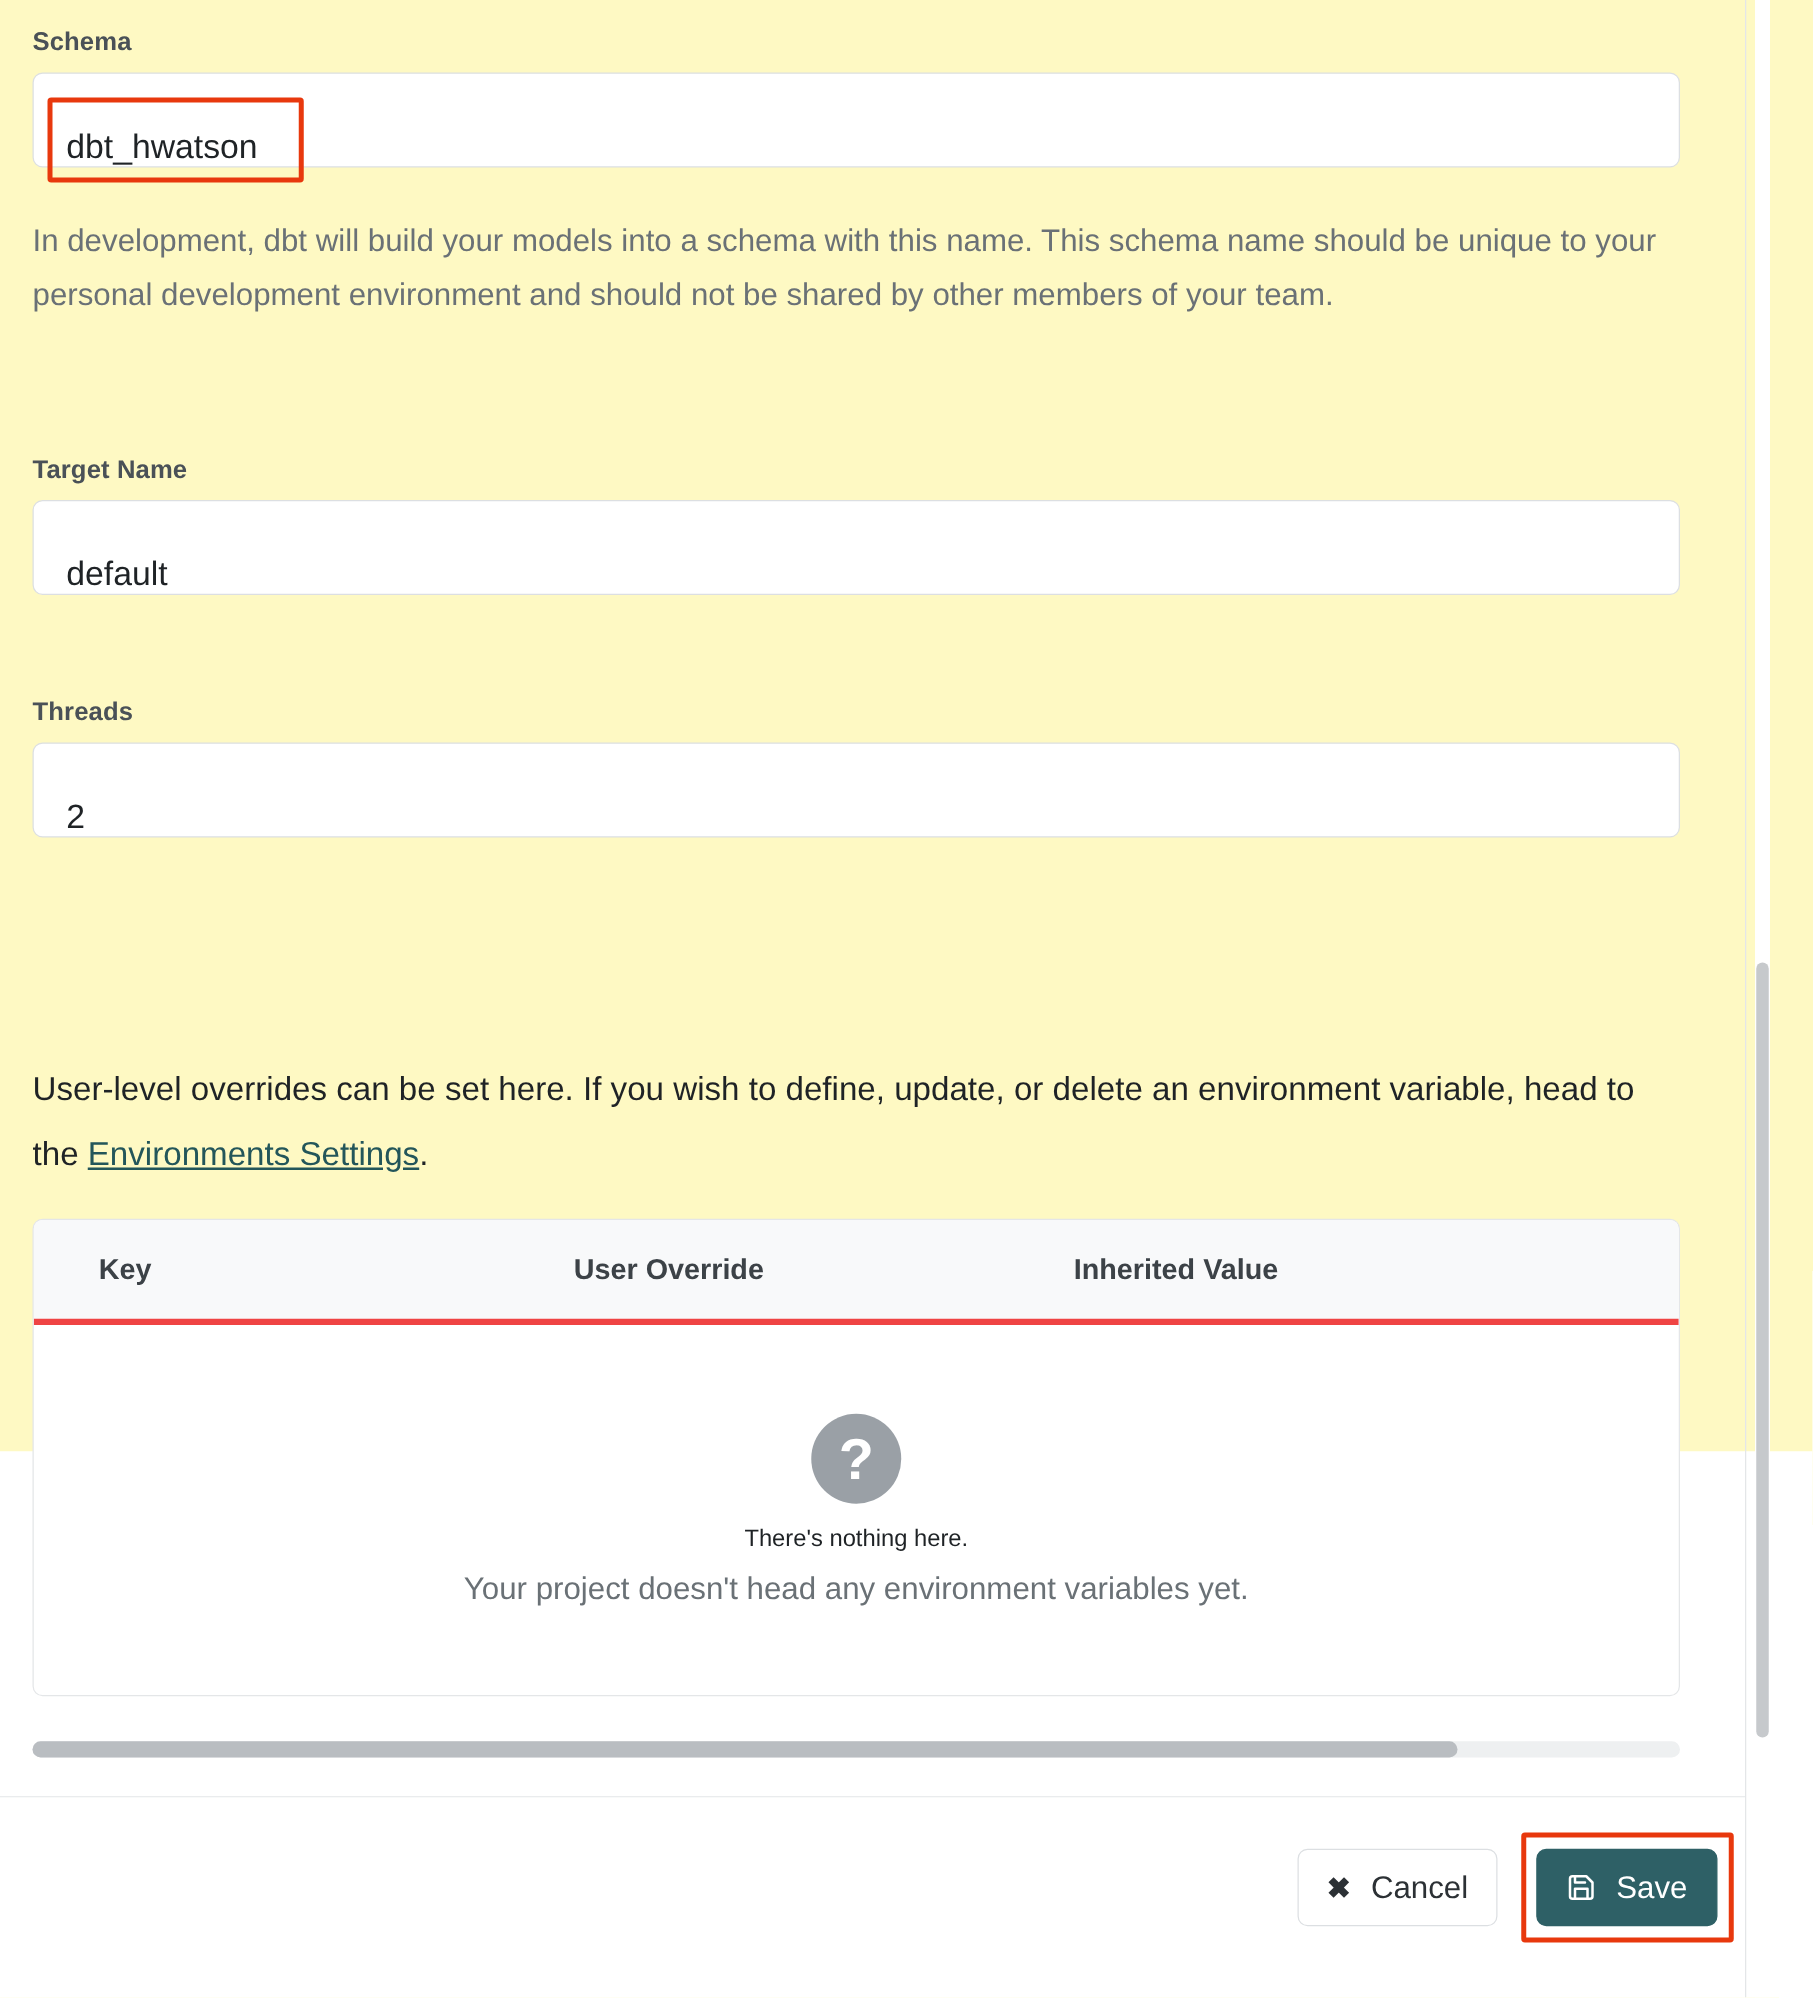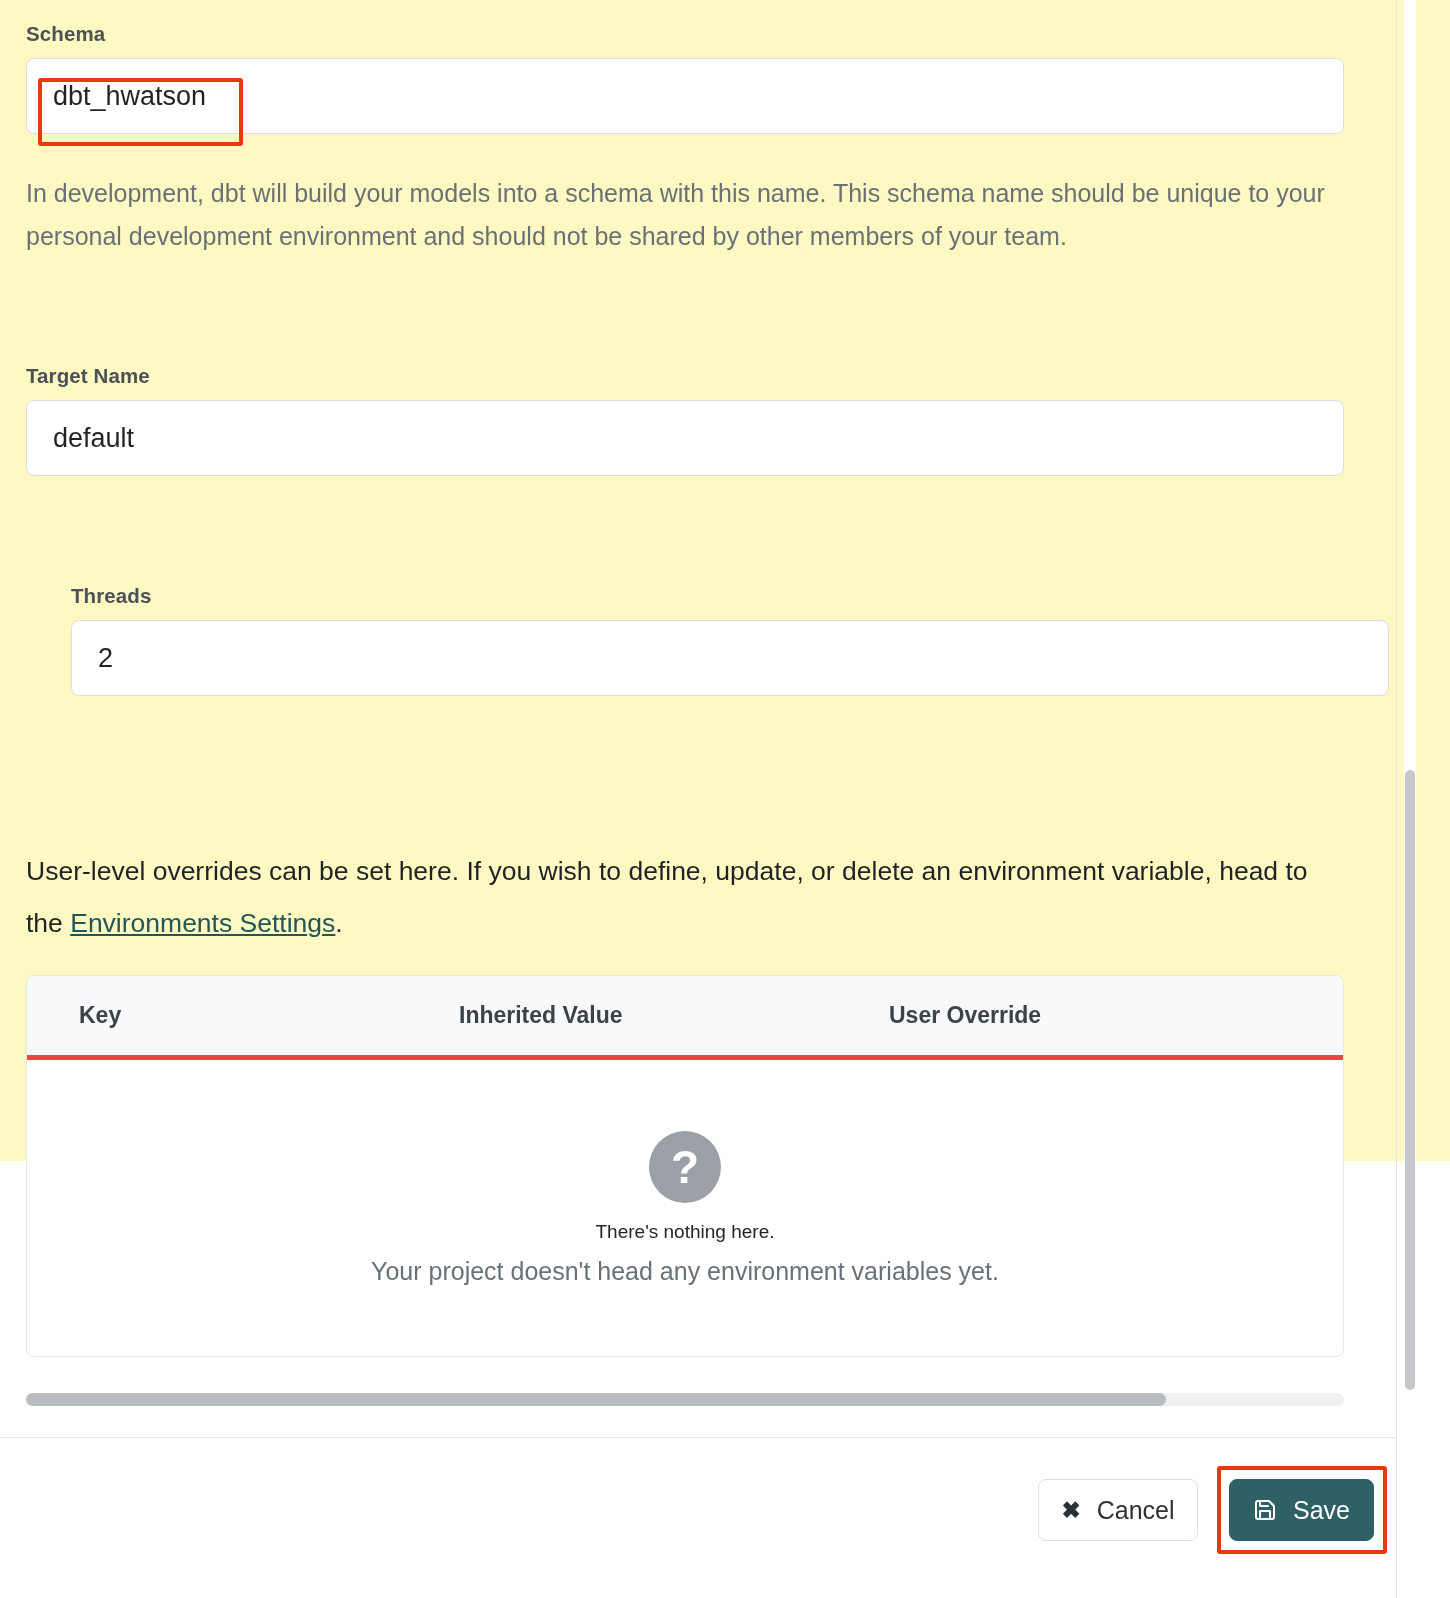--- a/index.html
+++ b/index.html
@@ -74,21 +74,21 @@
     margin-bottom: 12px;
   }
 
   .text-input {
     width: 1318px;
     height: 76px;
     border: 1px solid #dcdfe2;
     border-radius: 8px;
     background: #ffffff;
     display: flex;
-    align-items: center;
+    align-items: flex-end;
     padding: 0 26px;
     font-size: 27px;
     color: #1f2326;
     font-family: "Liberation Sans", sans-serif;
   }
   .text-input.highlighted {
     position: relative;
   }
 
   .highlight-box {
@@ -273,35 +273,35 @@
 
     <div class="field-block help-text" style="top: 172px;">In development, dbt will build your models into a schema with this name. This schema name should be unique to your personal development environment and should not be shared by other members of your team.</div>
 
     <div class="field-block" style="top: 364px;">
       <div class="field-label">Target Name</div>
       <div class="text-input">
         <span>default</span>
       </div>
     </div>
 
-    <div class="field-block" style="top: 584px; margin-left: 45px;">
+    <div class="field-block" style="top: 558px;">
       <div class="field-label">Threads</div>
       <div class="text-input">
         <span>2</span>
       </div>
     </div>
 
 
     <div class="field-block section-desc" style="top: 845px;"><span>User-level overrides can be set here. If you wish to define, update, or delete an environment variable, head to the </span><a href="#">Environments Settings</a><span>.</span></div>
 
     <div class="env-table">
       <div class="env-thead">
         <div class="th th-key">Key</div>
+        <div class="th th-override">User Override</div>
         <div class="th th-inherited">Inherited Value</div>
-        <div class="th th-override">User Override</div>
       </div>
       <div class="empty-state">
         <div class="qmark">?</div>
         <div class="empty-title">There's nothing here.</div>
         <div class="empty-sub">Your project doesn't head any environment variables yet.</div>
       </div>
     </div>
 
     <div class="hscroll-track"></div>
     <div class="hscroll-thumb"></div>

